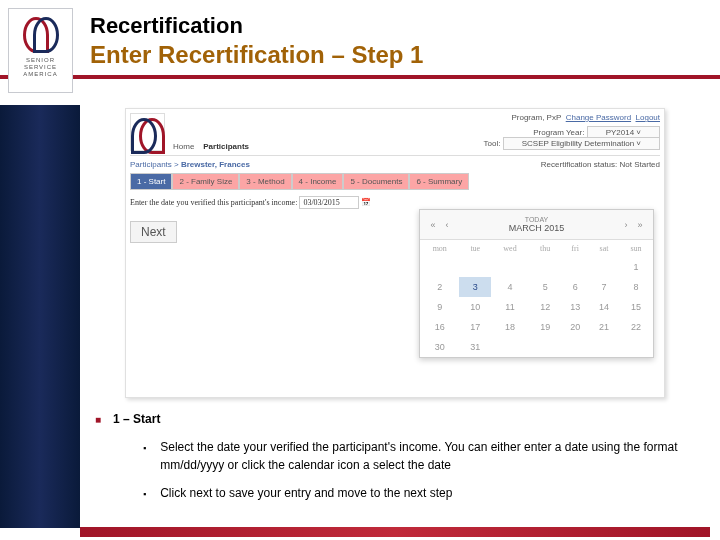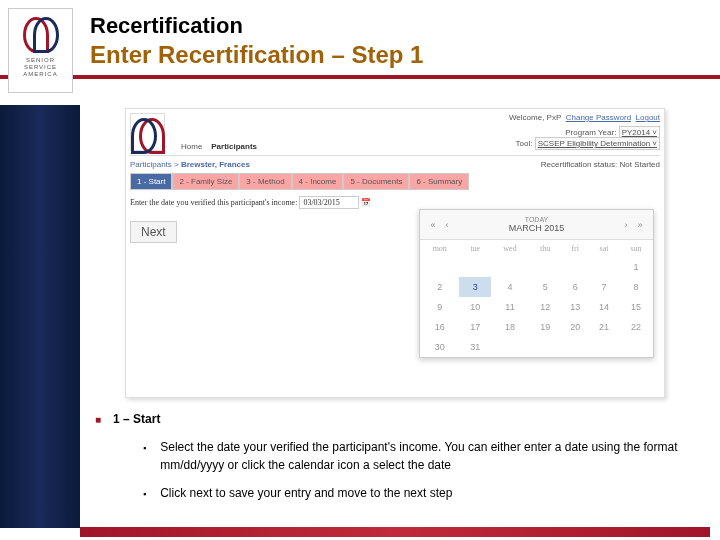--- a/index.html
+++ b/index.html
@@ -17,21 +17,21 @@
   .logo-text { font-size: 6px; color: #555; letter-spacing: 1px; line-height: 1.2; }
   .content { position: absolute; left: 90px; right: 10px; top: 100px; bottom: 40px; }
   .screenshot { position: absolute; left: 35px; top: 8px; width: 540px; height: 290px; background: #fff; border: 1px solid #e0e0e0; font-size: 8px; color: #555; padding: 4px; box-shadow: 2px 2px 4px rgba(0,0,0,0.15); }
   .scr-header { display: flex; justify-content: space-between; align-items: flex-start; margin-bottom: 4px; }
   .scr-logo { width: 35px; height: 38px; border: 1px solid #ddd; position: relative; }
   .scr-logo .logo-shape { width: 22px; height: 22px; margin: 2px auto; }
   .scr-nav { font-size: 8px; }
   .scr-nav b { color: #333; }
   .scr-welcome { text-align: right; font-size: 8px; }
   .scr-welcome a { color: #4a6aa5; text-decoration: underline; cursor: pointer; }
-  .scr-select { border: 1px solid #ccc; font-size: 8px; padding: 1px 2px; background: #fafafa; text-decoration: underline; }
+  .scr-select { border: 1px solid #ccc; font-size: 8px; padding: 1px 18px; background: #fafafa; }
   .scr-hr { border: none; border-top: 1px solid #ddd; margin: 4px 0; }
   .scr-breadcrumb { font-size: 8px; color: #4a6aa5; }
   .scr-status { float: right; font-size: 8px; color: #555; }
   .scr-tabs { margin: 4px 0; display: flex; }
   .scr-tab { padding: 3px 6px; border: 1px solid #ccc; font-size: 8px; background: #fca5a5; }
   .scr-tab.active { background: #4a6aa5; color: #fff; }
   .scr-instr { font-size: 8px; color: #333; margin: 6px 0; font-family: Liberation Serif, serif; }
   .scr-input { border: 1px solid #ccc; padding: 1px 3px; width: 60px; font-size: 8px; display: inline-block; }
   .scr-next { border: 1px solid #ccc; padding: 3px 10px; background: #f4f4f4; font-size: 12px; margin-top: 6px; display: inline-block; }
   .calendar { position: absolute; right: 10px; top: 100px; width: 235px; background: #fff; border: 1px solid #ccc; box-shadow: 0 2px 6px rgba(0,0,0,0.2); font-size: 9px; }
@@ -67,32 +67,32 @@
 </div>
 <div class="red-line"></div>
 
 <div class="side-strip"></div>
 <div class="bottom-strip"></div>
 
 <div class="content">
 
   <div class="screenshot">
     <div class="scr-header">
-      <div style="display:flex;gap:16px;align-items:flex-end;">
+      <div style="display:flex;gap:8px;align-items:flex-end;">
         <div class="scr-logo">
             <div class="logo-shape"></div>
           </div>
         <div class="scr-nav">
           <span>Home</span>&nbsp;&nbsp;&nbsp;
           <b>Participants</b>
         </div>
       </div>
       <div class="scr-welcome">
         <div>
-          <span>Welcome, PxP</span>&nbsp;
+          <span>Program, PxP</span>&nbsp;
           <a>Change Password</a>&nbsp;
           <a>Logout</a>
         </div>
         <div style="margin-top:6px;">
           <span>Program Year:</span>
           <span class="scr-select"><span>PY2014</span> ˅</span>
         </div>
         <div style="margin-top:2px;">
           <span>Tool:</span>
           <span class="scr-select"><span>SCSEP Eligibility Determination</span> ˅</span>

